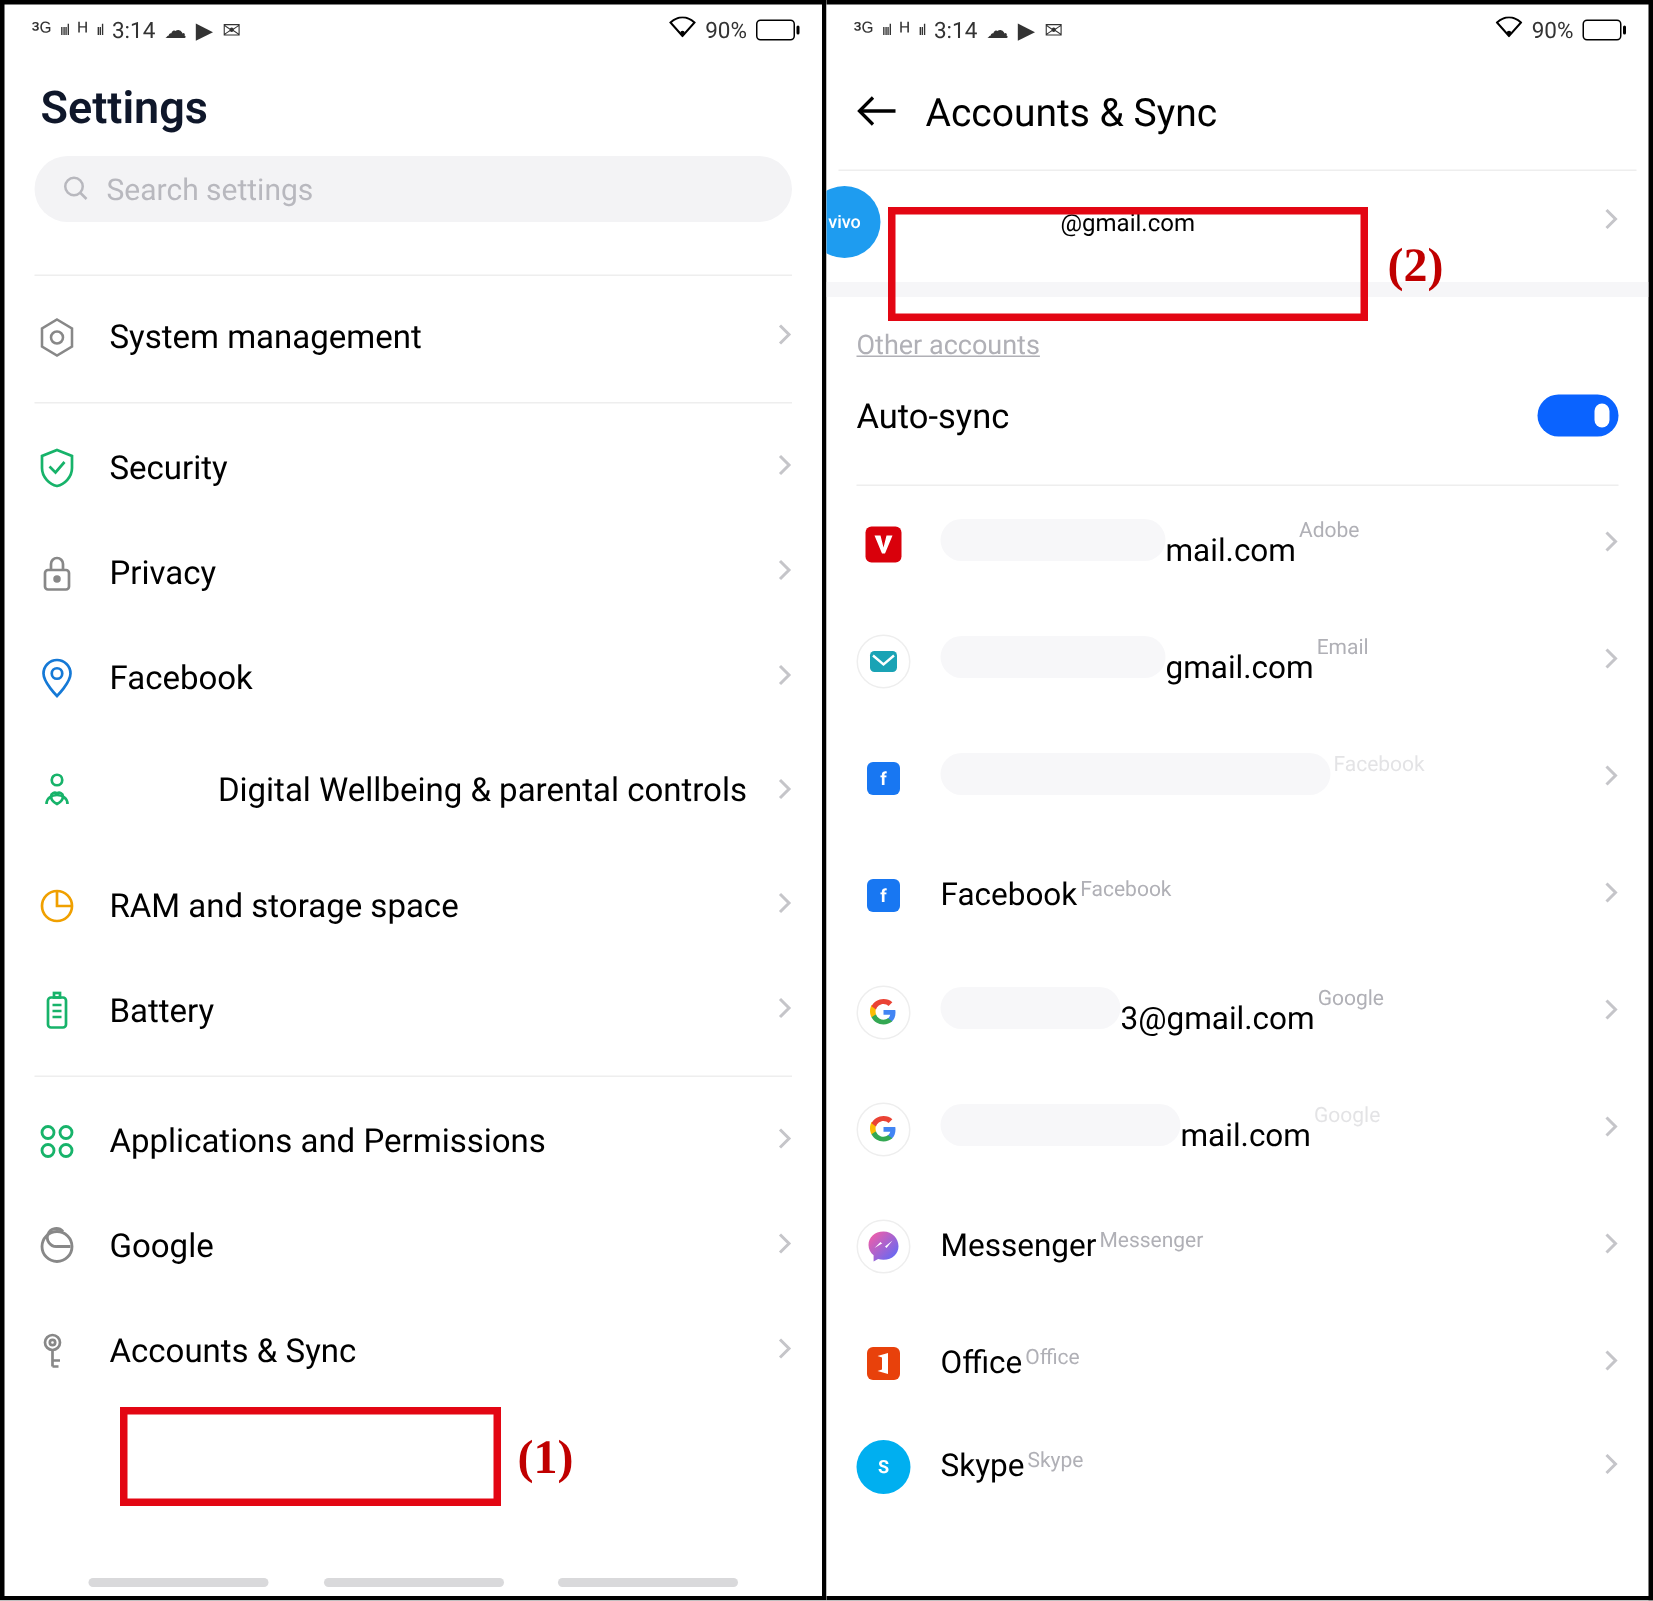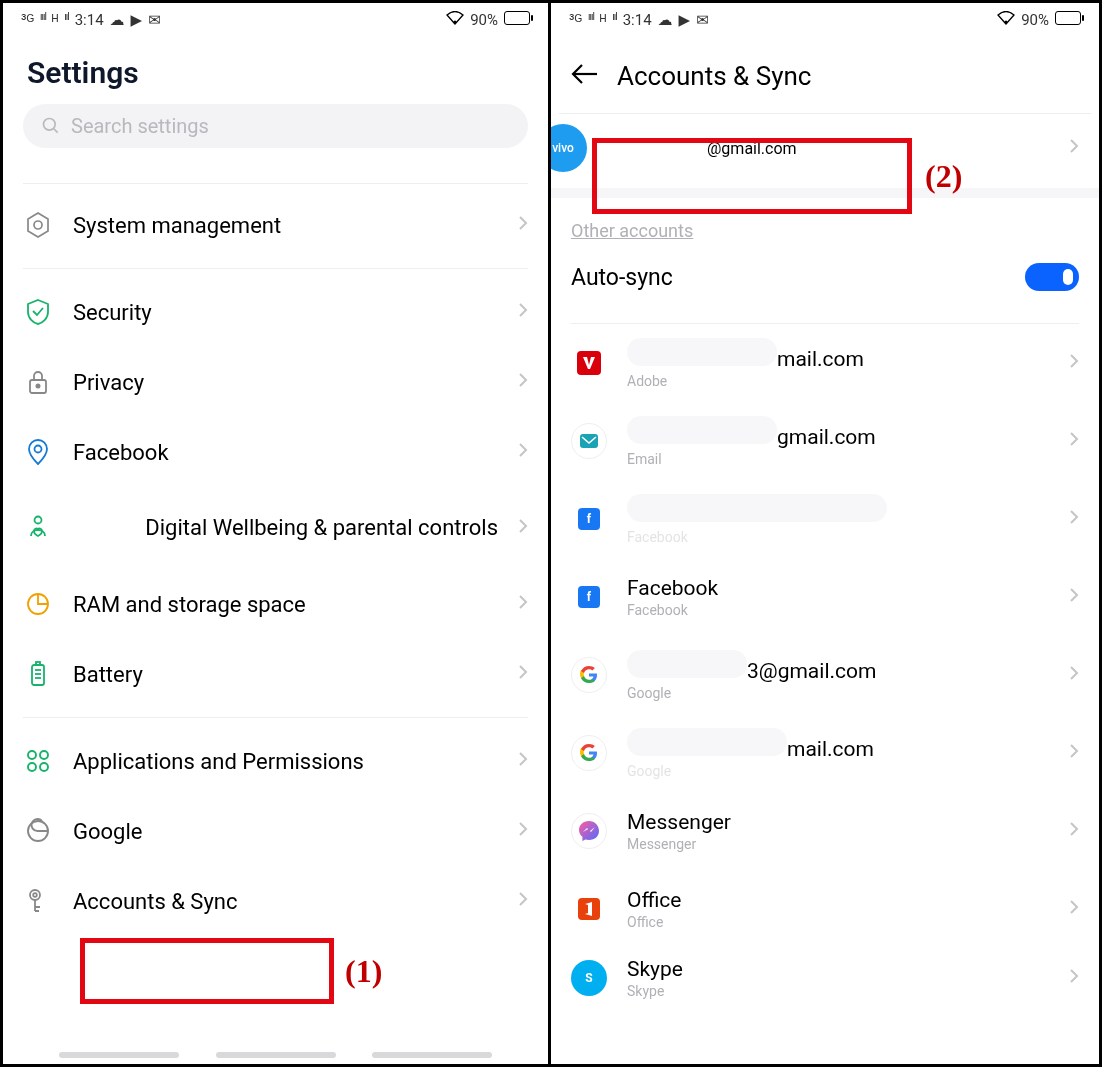--- a/index.html
+++ b/index.html
@@ -29,20 +29,21 @@
     height: 34px;
     display: flex;
     justify-content: space-between;
     align-items: center;
     padding: 0 18px;
     font-size: 15px;
     color: #333;
   }
   .status-left, .status-right {
     display: flex;
+    align-items: center;
     gap: 6px;
   }
   .status-left .signal { font-size: 10px; letter-spacing: -1px; }
   .status-right .battery-icon {
     width: 26px; height: 14px; border: 1.5px solid #000; border-radius: 3px; position: relative;
   }
   .status-right .battery-icon::after {
     content: ''; position: absolute; right: -4px; top: 3px; width: 2px; height: 6px; background: #000; border-radius: 1px;
   }
   .status-right .battery-icon .fill { background: #000; height: 100%; width: 90%; }
@@ -132,21 +133,21 @@
     gap: 20px;
   }
   .acct-icon {
     width: 36px; height: 36px; border-radius: 50%;
     display: flex; align-items: center; justify-content: center;
     flex-shrink: 0;
     font-size: 12px;
     border: 1px solid #eee;
     background: #fff;
   }
-  .acct-body { flex: 1; display: flex; flex-direction: column; gap: 2px; }
+  .acct-body { flex: 1; display: flex; flex-direction: row; gap: 2px; }
   .acct-primary { font-size: 21px; color: #000; }
   .acct-sub { font-size: 14px; color: #b0b0b6; }
   .blur {
     background: #f7f7f9;
     border-radius: 22px;
     color: transparent;
     display: inline-block;
     height: 28px;
   }
   

